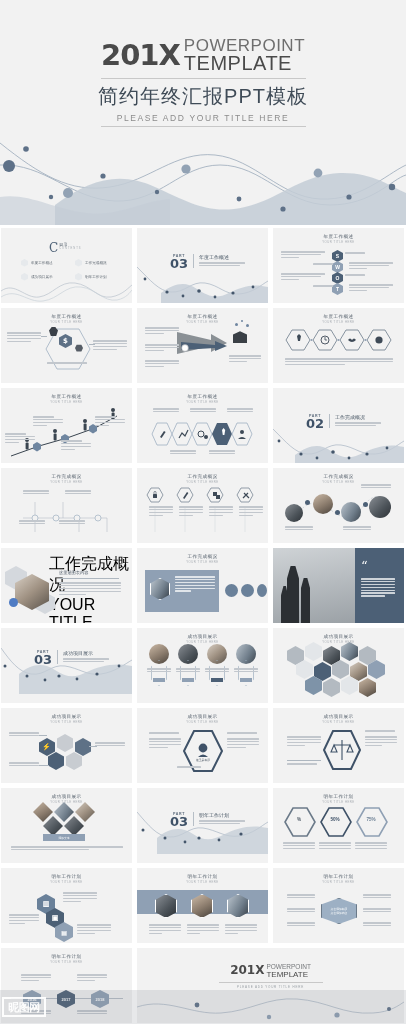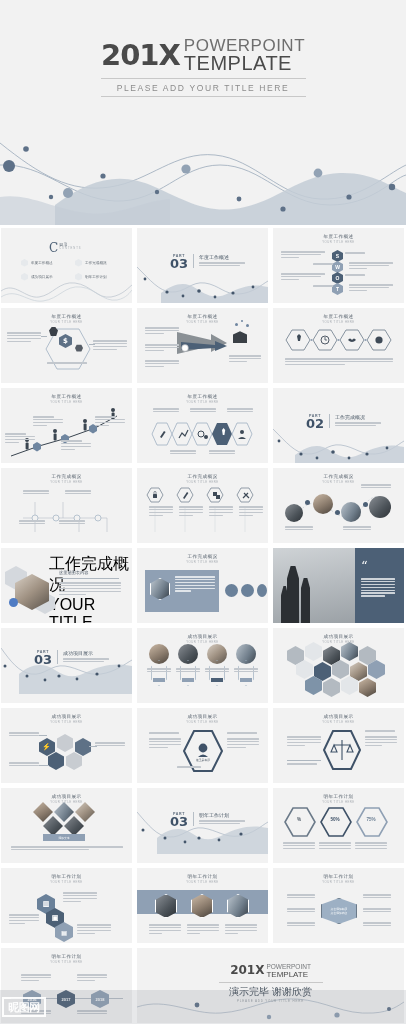--- a/index.html
+++ b/index.html
@@ -137,20 +137,21 @@
 
   <div class="hero-text">
     <div class="hero-line1">
       <span class="hero-201x">201X</span>
       <span class="hero-pp">
         <span class="pp1">POWERPOINT</span>
         <span class="pp2">TEMPLATE</span>
       </span>
     </div>
     <div class="hero-rule"></div>
+    <div class="hero-cn">简约年终汇报PPT模板</div>
     <div class="hero-sub">PLEASE ADD YOUR TITLE HERE</div>
     <div class="hero-rule2"></div>
   </div>
 </div>
 
 <div class="grid">
 
   <div class="slide">
     <svg style="position:absolute;left:0;bottom:0;width:131px;height:26px" viewBox="0 0 131 26" preserveAspectRatio="none">
       <path d="M0,14 C14,4 24,22 38,20 C52,18 58,4 74,6 C90,8 96,22 110,20 C122,18 128,10 131,8" fill="none" stroke="#b9c2cb" stroke-width=".7"></path>
@@ -1006,21 +1007,20 @@
     </svg>
     <div style="position:absolute;left:0;right:0;top:16px;text-align:center">
       <div style="display:flex;align-items:flex-start;justify-content:center;gap:2px">
         <span class="end-201x">201X</span>
         <span style="text-align:left">
           <span class="end-pp1">POWERPOINT</span>
           <span class="end-pp2">TEMPLATE</span>
         </span>
       </div>
       <div style="width:104px;height:1px;background:#c8c8c8;margin:3px auto 2px"></div>
-      <div class="end-cn">演示完毕 谢谢欣赏</div>
       <div class="end-sub">PLEASE ADD YOUR TITLE HERE</div>
     </div>
   </div>
 
 </div>
 
 <div class="wm-strip"></div>
 <div class="footer-wm">
   <div class="wm-logo">昵图网</div>
 </div>

